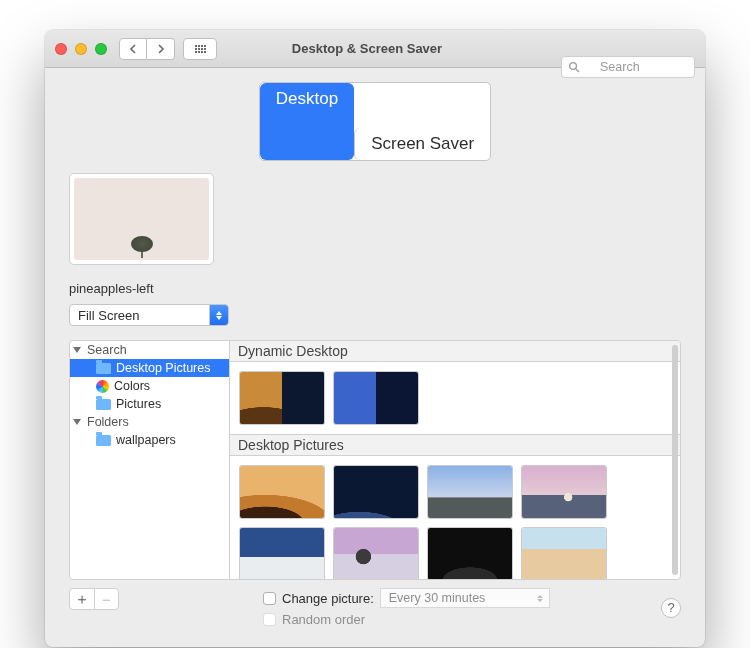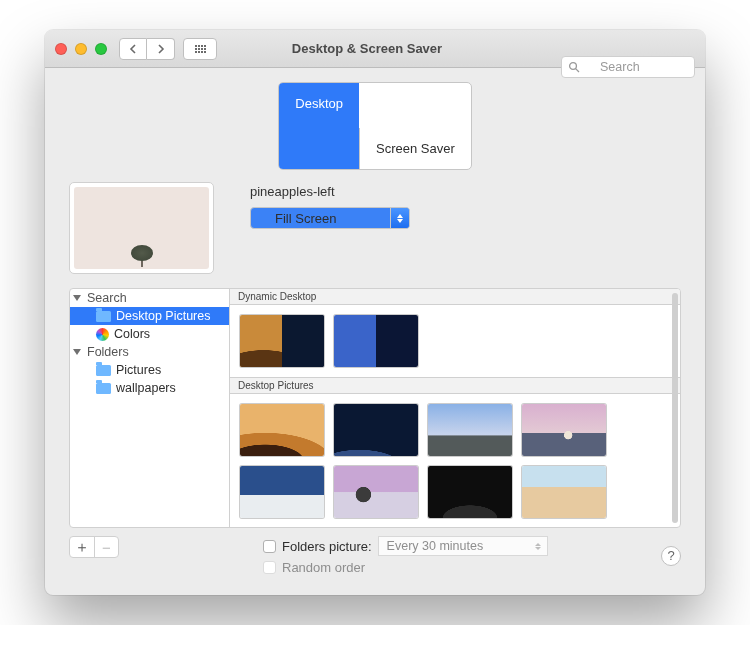--- a/index.html
+++ b/index.html
@@ -74,47 +74,47 @@
     width:134px;height:22px;
     border:1px solid #cfcfcf;border-radius:4px;
     background:#fff; padding:0 6px; color:#9a9a9a;margin-top:36px;
   }
   .search svg{flex:0 0 auto;}
   .search span{font-size:12.5px;}
 
   
   .tabs-row{display:flex;justify-content:center;padding:14px 0 8px;}
   .seg{display:flex;border:1px solid #c6c6c6;border-radius:5px;overflow:hidden;background:#fff;}
-  .seg-item{padding:13px 16px;font-size:13px;}
+  .seg-item{padding:6px 16px;font-size:17px;border-radius:6px;}
   .seg-item.active{background:var(--select-blue);color:#fff;}
   .seg-item + .seg-item{border-left:1px solid #c6c6c6;margin-top:45px;}
 
   
-  .preview-area{display:flex;padding:4px 24px 14px;gap:36px;}
+  .preview-area{display:flex;padding:4px 24px 14px;gap:14px;flex-direction:column;}
   .thumb-frame{
     width:145px;height:92px;border:1px solid var(--border-soft);
     border-radius:5px;background:#fff;padding:4px;
     display:flex;align-items:center;justify-content:center;
   }
   .thumb-inner{
     width:100%;height:100%;border-radius:3px;
     background:linear-gradient(#eee4df,#eee4df);
     position:relative; display:flex;align-items:flex-end;justify-content:center;
   }
   .tree{width:22px;height:24px;position:relative;margin-bottom:2px;}
   .tree::before{content:"";position:absolute;left:50%;bottom:0;width:2px;height:7px;background:#6e665d;transform:translateX(-50%);}
   .tree::after{content:"";position:absolute;left:0;bottom:6px;width:22px;height:16px;border-radius:50%;
     background:radial-gradient(#535a4a,#3c4437);}
   
   .preview-ctrl{display:flex;flex-direction:column;gap:8px;padding-top:2px;}
   .imgname{font-size:13px;color:#333;}
   .combo{
     display:flex;align-items:center;justify-content:space-between;
     width:160px;height:22px;border:1px solid #c6c6c6;border-radius:4px;
-    background:#3b82f6;padding-left:24px;font-size:13px;overflow:hidden;
+    background:#ffffff;padding-left:8px;font-size:13px;overflow:hidden;
   }
   .combo .cap{
     width:19px;height:100%;background:linear-gradient(#4a95ff,#1e6ef0);
     display:flex;flex-direction:column;align-items:center;justify-content:center;gap:1px;
     border-left:1px solid #c6c6c6;
   }
   .cap .arr{width:0;height:0;border-left:3.5px solid transparent;border-right:3.5px solid transparent;}
   .cap .up{border-bottom:4px solid #fff;} .cap .down{border-top:4px solid #fff;}
 
   
@@ -131,21 +131,21 @@
   .folder{width:15px;height:11px;border-radius:1.5px;background:#6fb8ff;position:relative;}
   .folder::before{content:"";position:absolute;top:-3px;left:0;width:6px;height:3px;border-radius:1px 1px 0 0;background:#6fb8ff;}
   .colors-ico{width:13px;height:13px;border-radius:50%;
     background:conic-gradient(#ff3b30,#ff9500,#ffcc00,#34c759,#5ac8fa,#007aff,#af52de,#ff3b30);}
 
   .gallery{flex:1;overflow:auto;position:relative;}
   .gallery::-webkit-scrollbar{width:14px;}
   .gallery-section-hd{
     background:#f2f2f2;border-bottom:1px solid var(--border-soft);
     border-top:1px solid var(--border-soft);
-    padding:2px 8px;font-size:10px;color:#444;
+    padding:2px 8px;font-size:14px;color:#444;
   }
   .gallery-section-hd:first-child{border-top:none;}
   .thumbs{display:flex;flex-wrap:wrap;gap:10px;padding:10px;}
   .th{width:84px;height:52px;border-radius:2px;overflow:hidden;box-shadow:0 0 0 1px rgba(0,0,0,.2);}
   
   .th.dyn1{background:linear-gradient(90deg,#c98a3a 0 50%,#0b1830 50% 100%);}
   .th.dyn1::before{content:"";display:block;height:100%;
     background:linear-gradient(90deg,transparent 0 50%,#0b1830 50% 100%),
                radial-gradient(120% 80% at 28% 100%,#5a3513 0 40%,transparent 41%);}
   .th.dyn2{background:linear-gradient(90deg,#3a64c9 0 50%,#0b1635 50% 100%);}
@@ -269,27 +269,27 @@
         <span>Search</span>
       </div>
       <div class="tree-row child sel">
         <span class="folder" style="background:#6fb8ff;"></span>
         <span>Desktop Pictures</span>
       </div>
       <div class="tree-row child">
         <span class="colors-ico"></span>
         <span>Colors</span>
       </div>
+      <div class="tree-row child">
+        <span class="folder"></span>
+        <span>Pictures</span>
+      </div>
       <div class="tree-row group">
         <span class="disclosure"></span>
         <span>Folders</span>
-      </div>
-      <div class="tree-row child">
-        <span class="folder"></span>
-        <span>Pictures</span>
       </div>
       <div class="tree-row child">
         <span class="folder"></span>
         <span>wallpapers</span>
       </div>
     </div>
 
     <div class="gallery">
       <div class="gallery-section-hd">Dynamic Desktop</div>
       <div class="thumbs">
@@ -313,21 +313,21 @@
   </div>
 
   <div class="footer">
     <div class="add-remove">
       <div>＋</div>
       <div>−</div>
     </div>
     <div class="change-opts">
       <div class="opt-row">
         <span class="cb"></span>
-        <span>Folders picture:</span>
+        <span>Change picture:</span>
         <div class="interval-combo">
           <span>Every 30 minutes</span>
           <span class="caps">
             <span class="a u"></span>
               <span class="a d"></span>
           </span>
         </div>
       </div>
       <div class="opt-row muted">
         <span class="cb" style="border-color:#dcdcdc;"></span>

